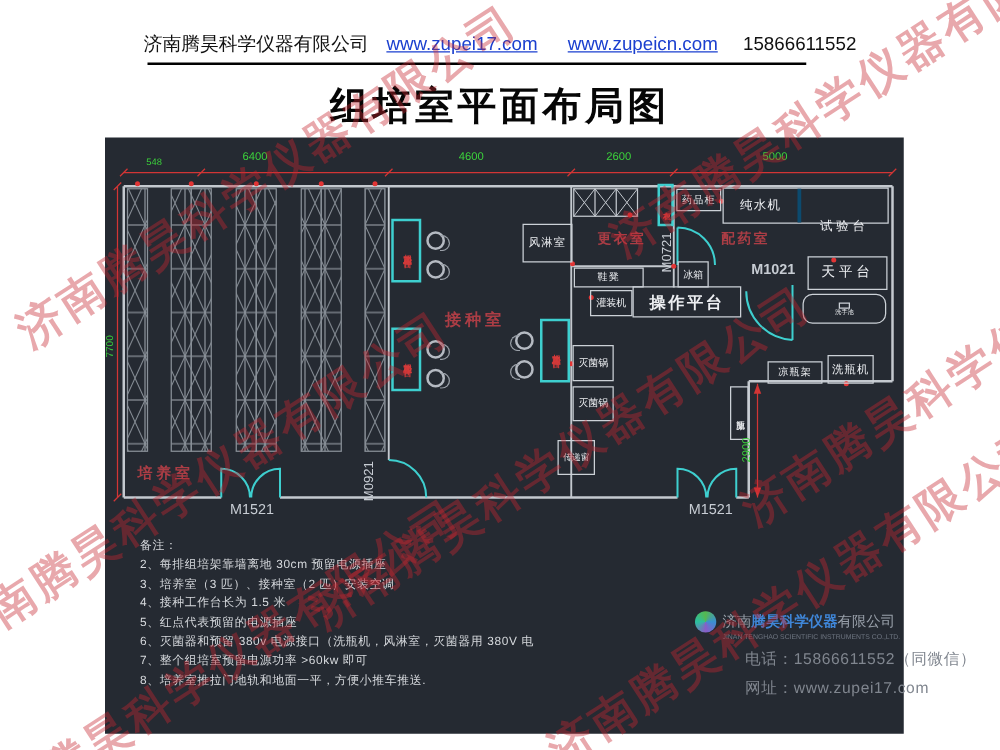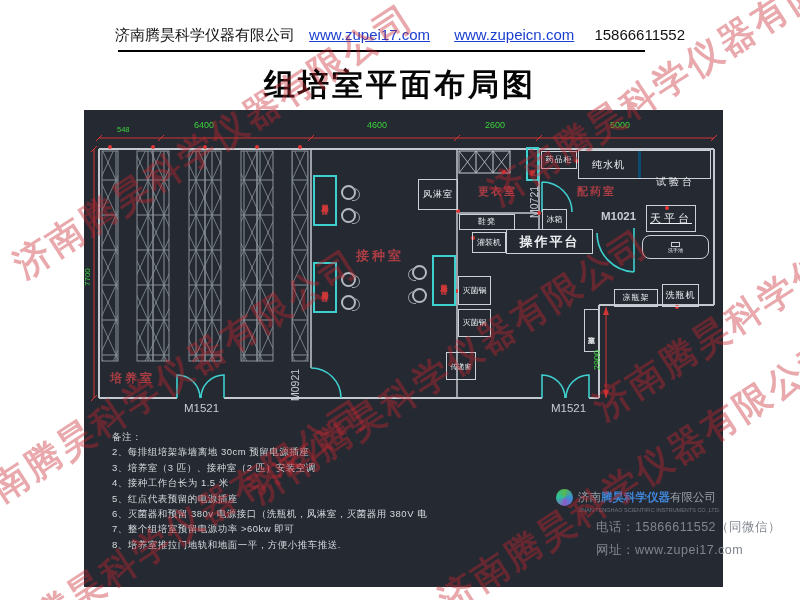--- a/index.html
+++ b/index.html
@@ -156,21 +156,21 @@
     </div>
 
   <div class="eq" style="left:472px;top:232px;width:34px;height:21px;font-size:8px;letter-spacing:0;">
       <span>灌装机</span>
     </div>
 
   <div class="eq" style="left:506px;top:229px;width:87px;height:25px;font-size:13px;font-weight:bold;letter-spacing:2px;">
       <span>操作平台</span>
     </div>
 
-  <div class="eq" style="left:646px;top:205px;width:50px;height:27px;font-size:11px;letter-spacing:3px;text-decoration:underline;">
+  <div class="eq" style="left:646px;top:205px;width:64px;height:27px;font-size:11px;letter-spacing:3px;">
       <span>天平台</span>
     </div>
 
   <div class="eq" style="left:642px;top:235px;width:67px;height:24px;border-radius:8px;font-size:5px;flex-direction:column;letter-spacing:0;">
     <span style="display:block;width:9px;height:5px;border:1px solid #ccd1d7;margin-bottom:1px;"></span>
     <span>洗手池</span>
   </div>
 
   <div class="eq" style="left:458px;top:276px;width:33px;height:29px;font-size:8px;letter-spacing:0;">
       <span>灭菌锅</span>

